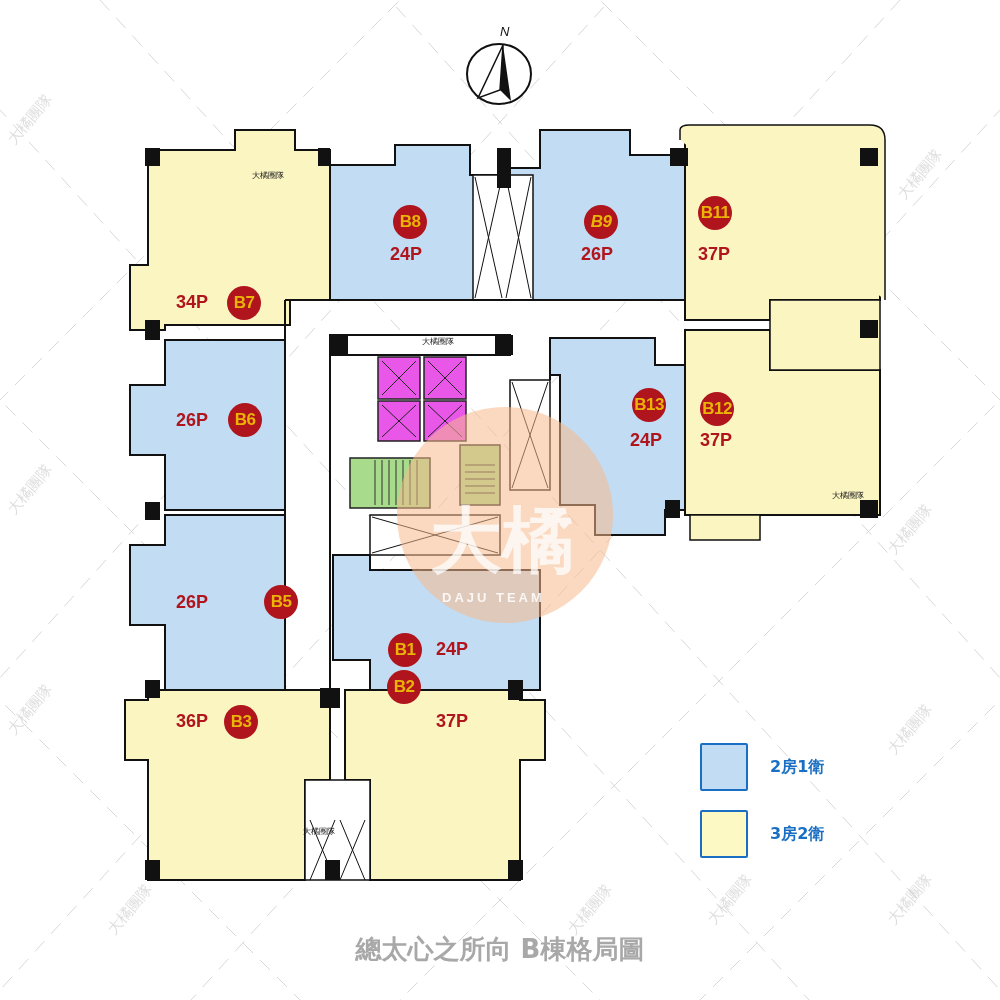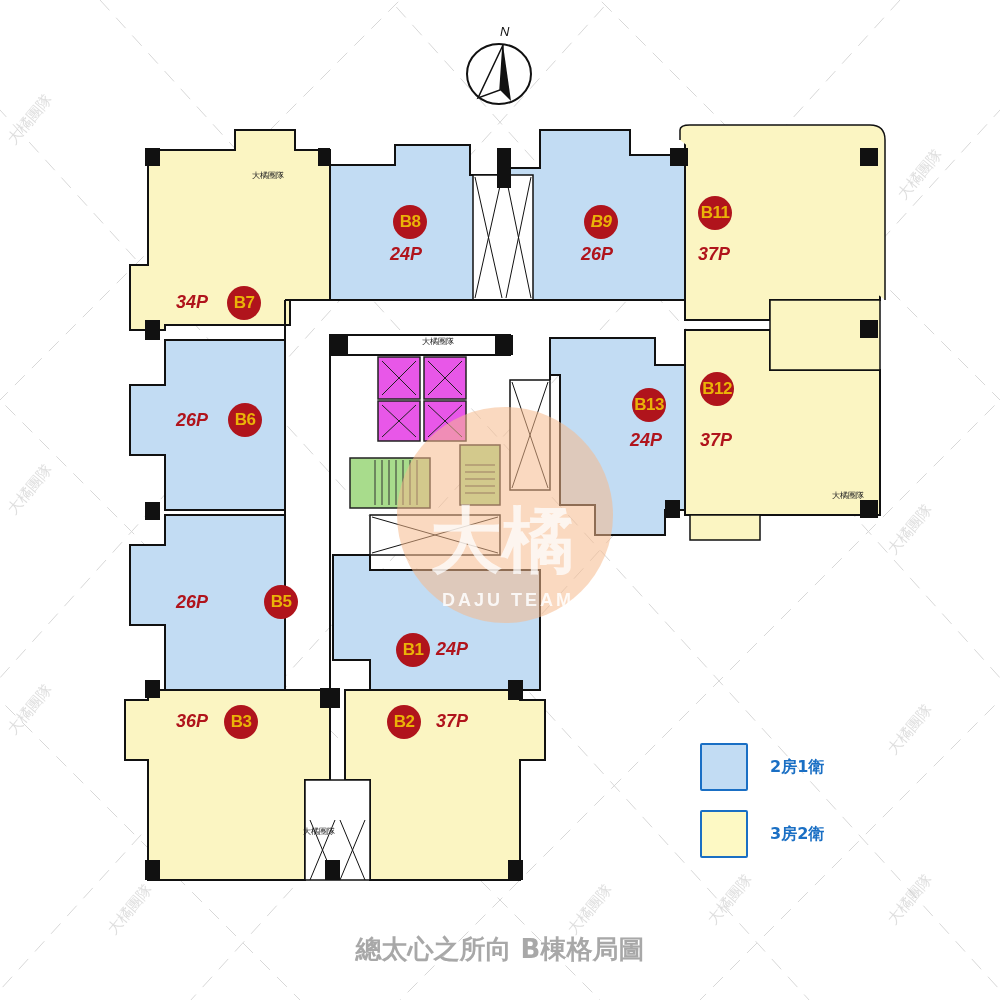--- a/index.html
+++ b/index.html
@@ -4,31 +4,31 @@
 <style>
   html, body { margin: 0; padding: 0; background: #ffffff; }
   body { width: 1000px; height: 1000px; position: relative; overflow: hidden;
          font-family: "DejaVu Sans", "Liberation Sans", sans-serif; }
   #plan { position: absolute; left: 0; top: 0; width: 1000px; height: 1000px; }
   .badge { position: absolute; width: 34px; height: 34px; border-radius: 50%;
            background: #b0141c; color: #eab308; font-weight: bold; font-size: 17px;
            display: flex; align-items: center; justify-content: center;
            font-family: "Liberation Sans", "DejaVu Sans", sans-serif; letter-spacing: -0.5px; }
   .size { position: absolute; color: #b0141c; font-weight: bold; font-size: 18px;
-          font-family: "Liberation Sans", "DejaVu Sans", sans-serif; font-style: italic; }
+          font-family: "Liberation Sans", "DejaVu Sans", sans-serif; }
   .legend-item { position: absolute; display: flex; align-items: center; }
   .legend-swatch { width: 48px; height: 48px; border: 2px solid #1a6fc4; border-radius: 2px; box-sizing: border-box; }
   .legend-label { margin-left: 22px; color: #1a6fc4; font-weight: bold; font-size: 16px;
                   font-family: "DejaVu Sans", sans-serif; }
   .caption { position: absolute; left: 0; width: 1000px; top: 932px; text-align: center;
              color: #a8a8a8; font-weight: bold; font-size: 26px; font-family: "DejaVu Sans", sans-serif; }
   .compass-n { position: absolute; left: 500px; top: 24px; font-size: 13px; font-style: italic;
                font-family: "Liberation Sans", sans-serif; color: #111; }
   .daju-team { position: absolute; left: 442px; top: 590px; color: rgba(255,255,255,0.85);
-               font-weight: bold; font-size: 18px; letter-spacing: 3px; font-family: "Liberation Sans", sans-serif; text-align: center; }
+               font-weight: bold; font-size: 13px; letter-spacing: 3px; font-family: "Liberation Sans", sans-serif; text-align: center; }
   .wm-text { position: absolute; color: rgba(160,160,160,0.35); font-size: 15px; transform: rotate(-50deg);
              font-family: "DejaVu Sans", sans-serif; white-space: nowrap; }
   .plan-stamp { position: absolute; font-size: 8px; color: #222; font-family: "DejaVu Sans", sans-serif; }
 </style>
 </head>
 <body>
 
 <svg id="plan" viewBox="0 0 1000 1000" xmlns="http://www.w3.org/2000/svg">
 
   <g stroke="#d8d8d8" stroke-width="1" stroke-dasharray="14 10" fill="none">
@@ -150,39 +150,39 @@
 
 <div class="badge" style="left:393px;top:205px;">B8</div>
 <div class="size" style="left:390px;top:244px;">24P</div>
 
 <div class="badge" style="left:584px;top:205px;font-style:italic;">B9</div>
 <div class="size" style="left:581px;top:244px;">26P</div>
 
 <div class="badge" style="left:698px;top:196px;">B11</div>
 <div class="size" style="left:698px;top:244px;">37P</div>
 
-<div class="badge" style="left:700px;top:372px;">B12</div>
+<div class="badge" style="left:700px;top:392px;">B12</div>
 <div class="size" style="left:700px;top:430px;">37P</div>
 
 <div class="badge" style="left:632px;top:388px;">B13</div>
 <div class="size" style="left:630px;top:430px;">24P</div>
 
 <div class="size" style="left:176px;top:410px;">26P</div>
 <div class="badge" style="left:228px;top:403px;text-align:center;">B6</div>
 
 <div class="size" style="left:176px;top:592px;">26P</div>
 <div class="badge" style="left:228px;top:585px;margin-left:36px;">B5</div>
 
-<div class="badge" style="left:396px;top:633px;">B1</div>
+<div class="badge" style="left:388px;top:633px;">B1</div>
 <div class="size" style="left:436px;top:639px;">24P</div>
 
 <div class="size" style="left:176px;top:711px;">36P</div>
 <div class="badge" style="left:224px;top:705px;">B3</div>
 
-<div class="badge" style="left:387px;top:705px;">B2</div>
+<div class="badge" style="left:387px;top:670px;">B2</div>
 <div class="size" style="left:436px;top:711px;">37P</div>
 
 <div class="legend-item" style="left:700px;top:743px;">
   <div class="legend-swatch" style="background:#c2dcf3;"></div>
   <span class="legend-label">2房1衛</span>
 </div>
 <div class="legend-item" style="left:700px;top:810px;">
   <div class="legend-swatch" style="background:#fdf9c4;"></div>
   <span class="legend-label">3房2衛</span>
 </div>

